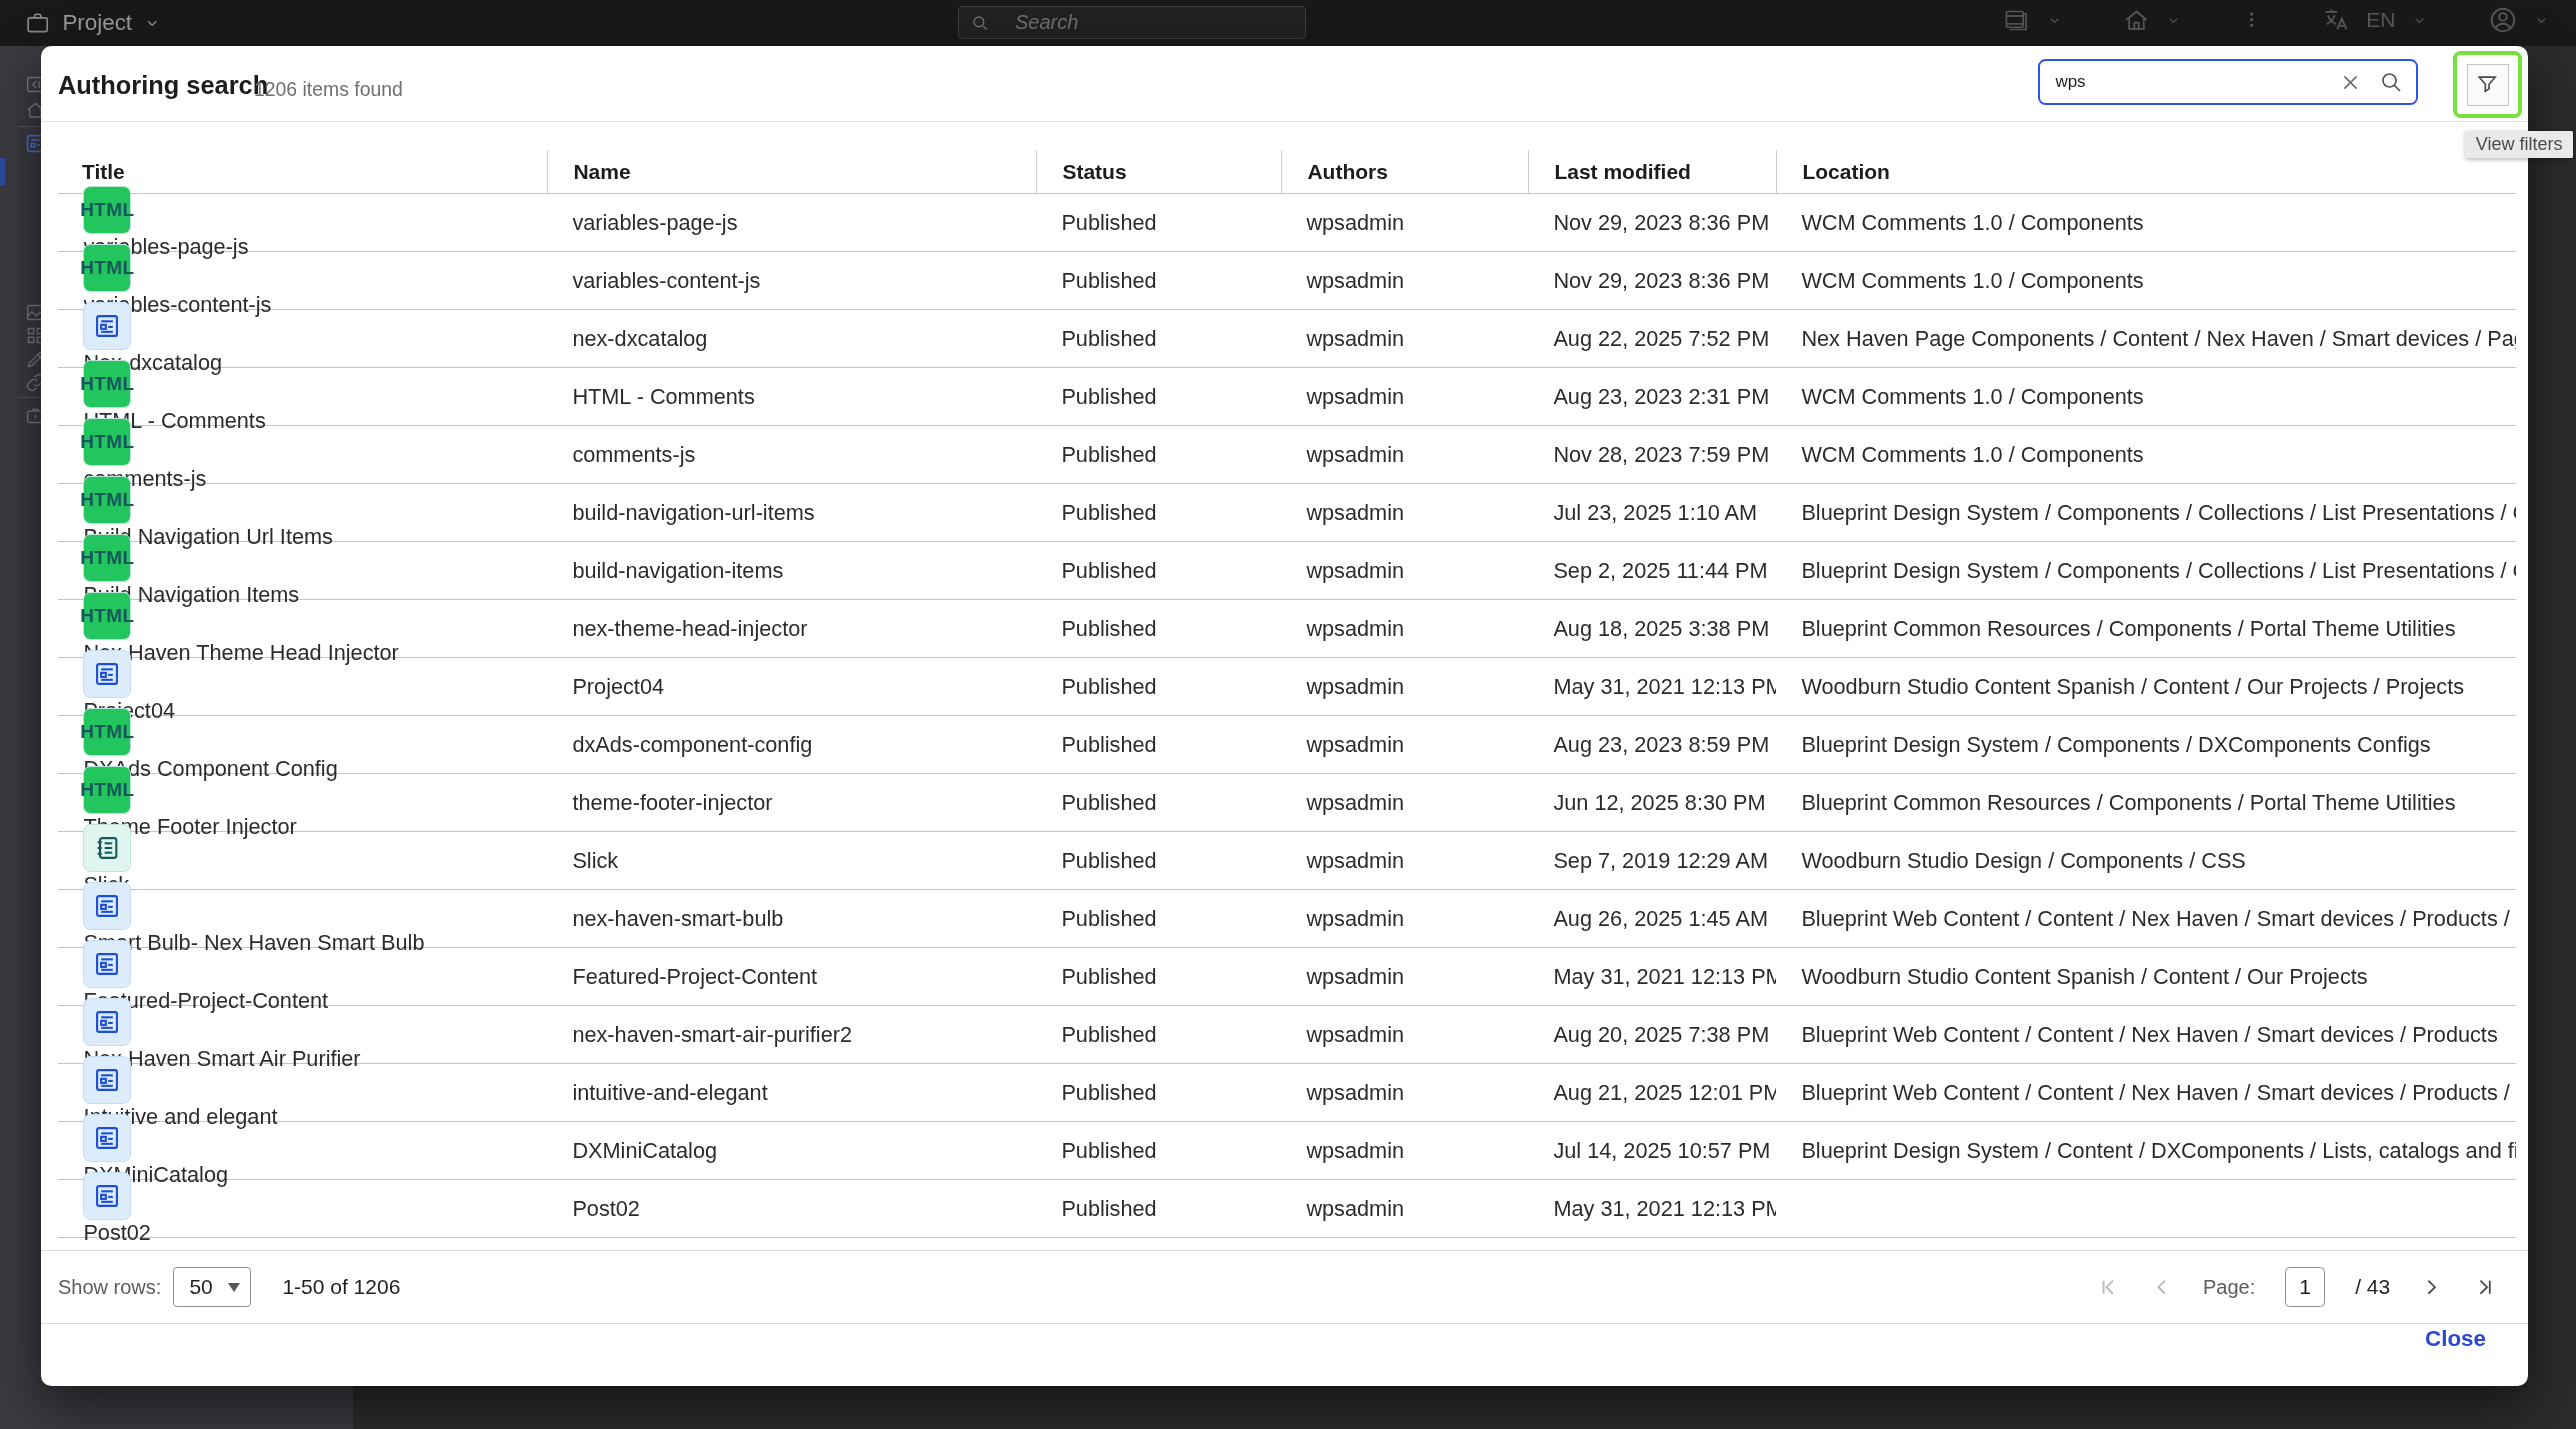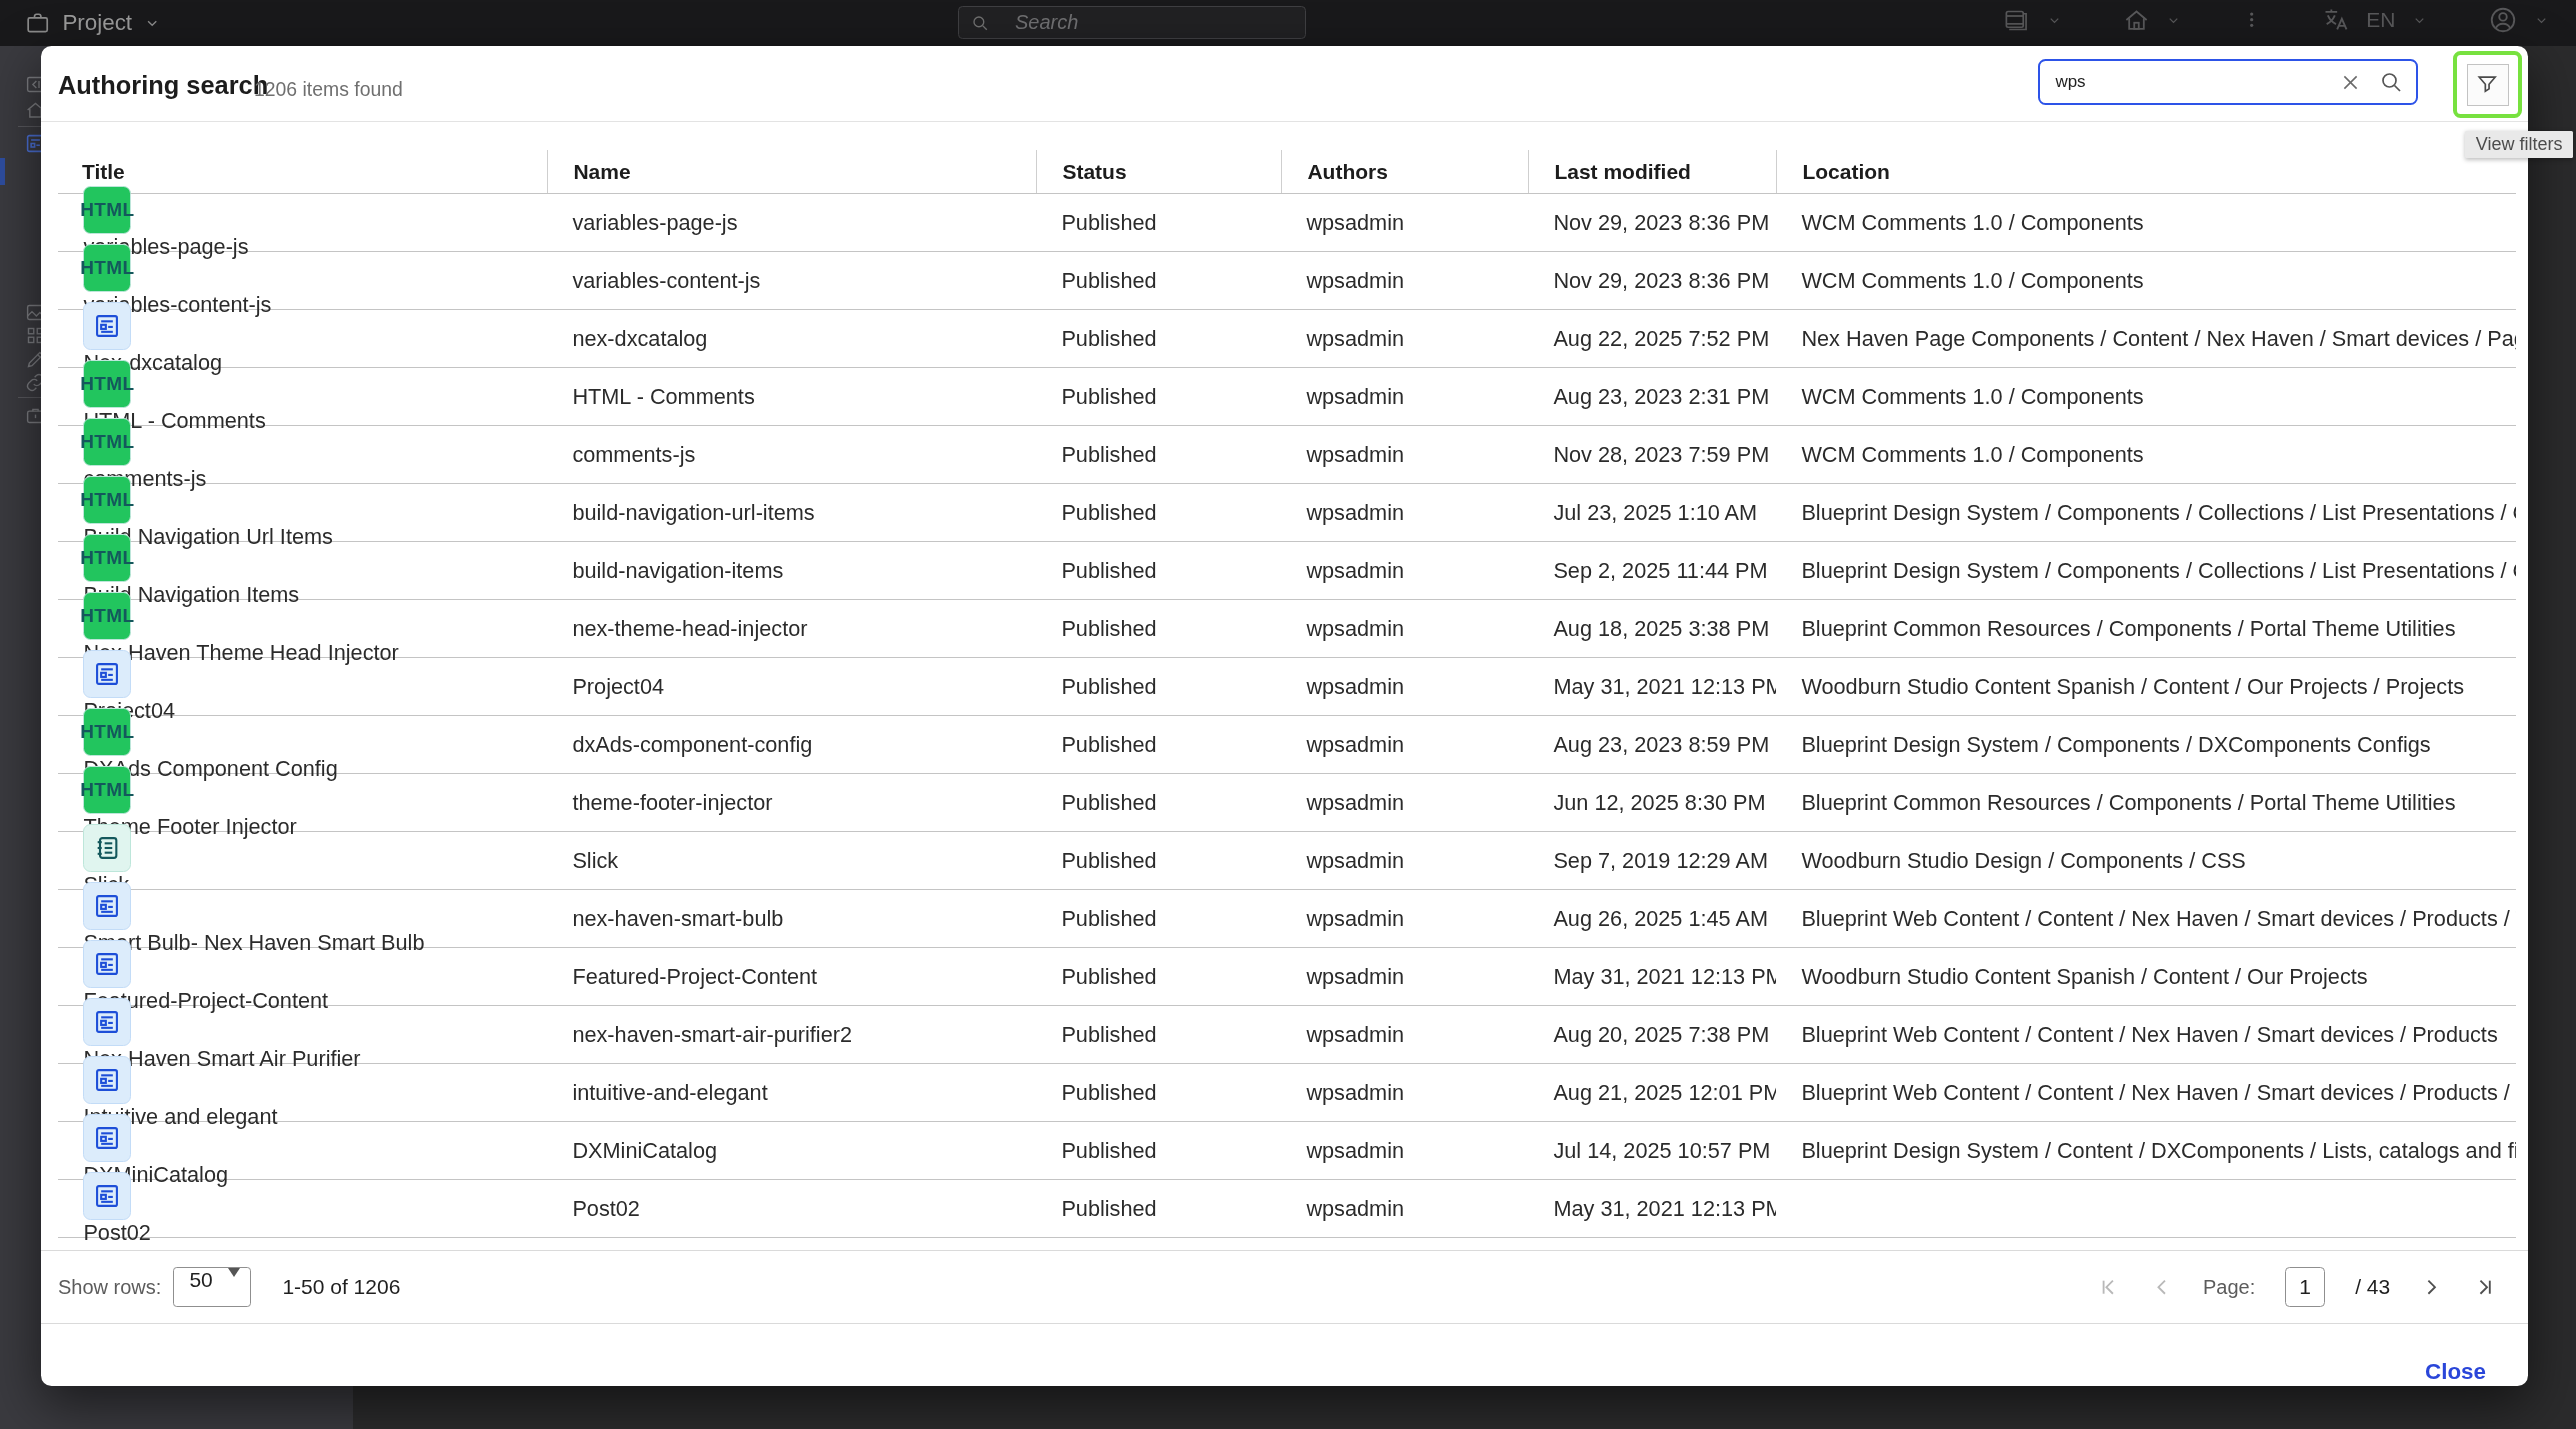--- a/index.html
+++ b/index.html
@@ -60,35 +60,35 @@
   .file-icon.content{background:#dcecfb;border:1.5px solid #c3dcf7;color:#1d4ed8;}
   .file-icon.component{background:#e0f5ef;border:1.5px solid #bde6da;color:#14585c;}
 
   
   .m-footer{position:absolute;left:0;right:0;top:1204px;height:74px;box-sizing:border-box;
     border-top:0.7px solid #dadada;border-bottom:0.7px solid #dadada;
     display:flex;align-items:center;justify-content:space-between;padding:0 33px 0 17px;}
   .f-left{display:flex;align-items:center;}
   .f-label{font-size:20px;color:#5c5c5c;}
   .rows-select{margin-left:12px;width:78px;height:40px;border:1.5px solid #8f8f8f;border-radius:3.7px;
-    display:flex;align-items:flex-start;box-sizing:border-box;background:#fff;}
+    display:flex;align-items:center;box-sizing:border-box;background:#fff;}
   .rows-select .val{font-size:21px;color:#1f1f1f;padding-left:15px;}
   .caret{width:0;height:0;border-left:6.7px solid transparent;border-right:6.7px solid transparent;
     border-top:9px solid #555;margin-left:auto;margin-right:10.5px;}
   .f-range{font-size:21px;color:#1f1f1f;margin-left:31px;}
   .f-right{display:flex;align-items:center;gap:30px;}
   .pg-label{font-size:20px;color:#5c5c5c;}
   .pg-input{width:40px;height:40px;border:1.5px solid #8f8f8f;border-radius:4.5px;text-align:center;
     font-size:21px;color:#1f1f1f;outline:none;box-sizing:border-box;font-family:"Liberation Sans",sans-serif;}
   .pg-total{font-size:21px;color:#1f1f1f;}
   .pg-dis{color:#b9b9b9;}
   .pg-en{color:#4f4f4f;}
 
   .close-row{position:absolute;left:0;right:0;bottom:0;height:61px;display:flex;
-    align-items:flex-end;justify-content:flex-end;padding-right:36px;}
+    align-items:flex-start;justify-content:flex-end;padding-right:36px;}
   .close-btn{font-size:22.4px;font-weight:700;color:#2a46d9;cursor:pointer;background:none;border:none;
     font-family:"Liberation Sans",sans-serif;}
 
   
   .tooltip{position:absolute;right:3px;top:131px;height:27px;background:#e9e9e9;color:#4c4c4c;
     font-size:18px;display:flex;align-items:center;padding:0 10.5px;border-radius:1.5px;z-index:50;
     box-shadow:0 1.5px 4.5px rgba(0,0,0,.25);}
 </style>
 </head>
 <body>

